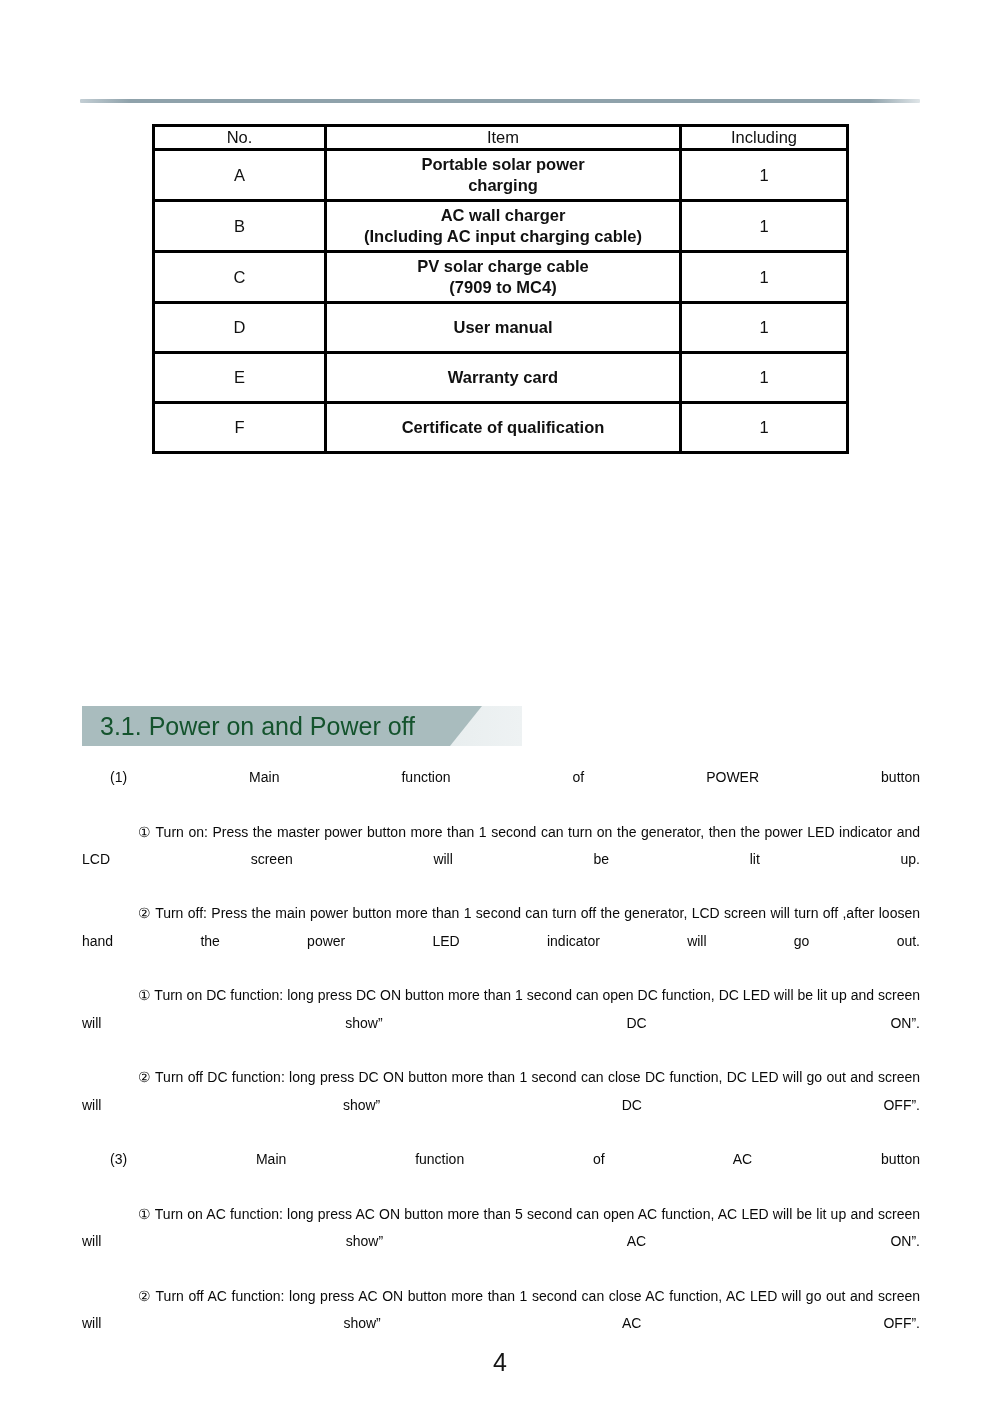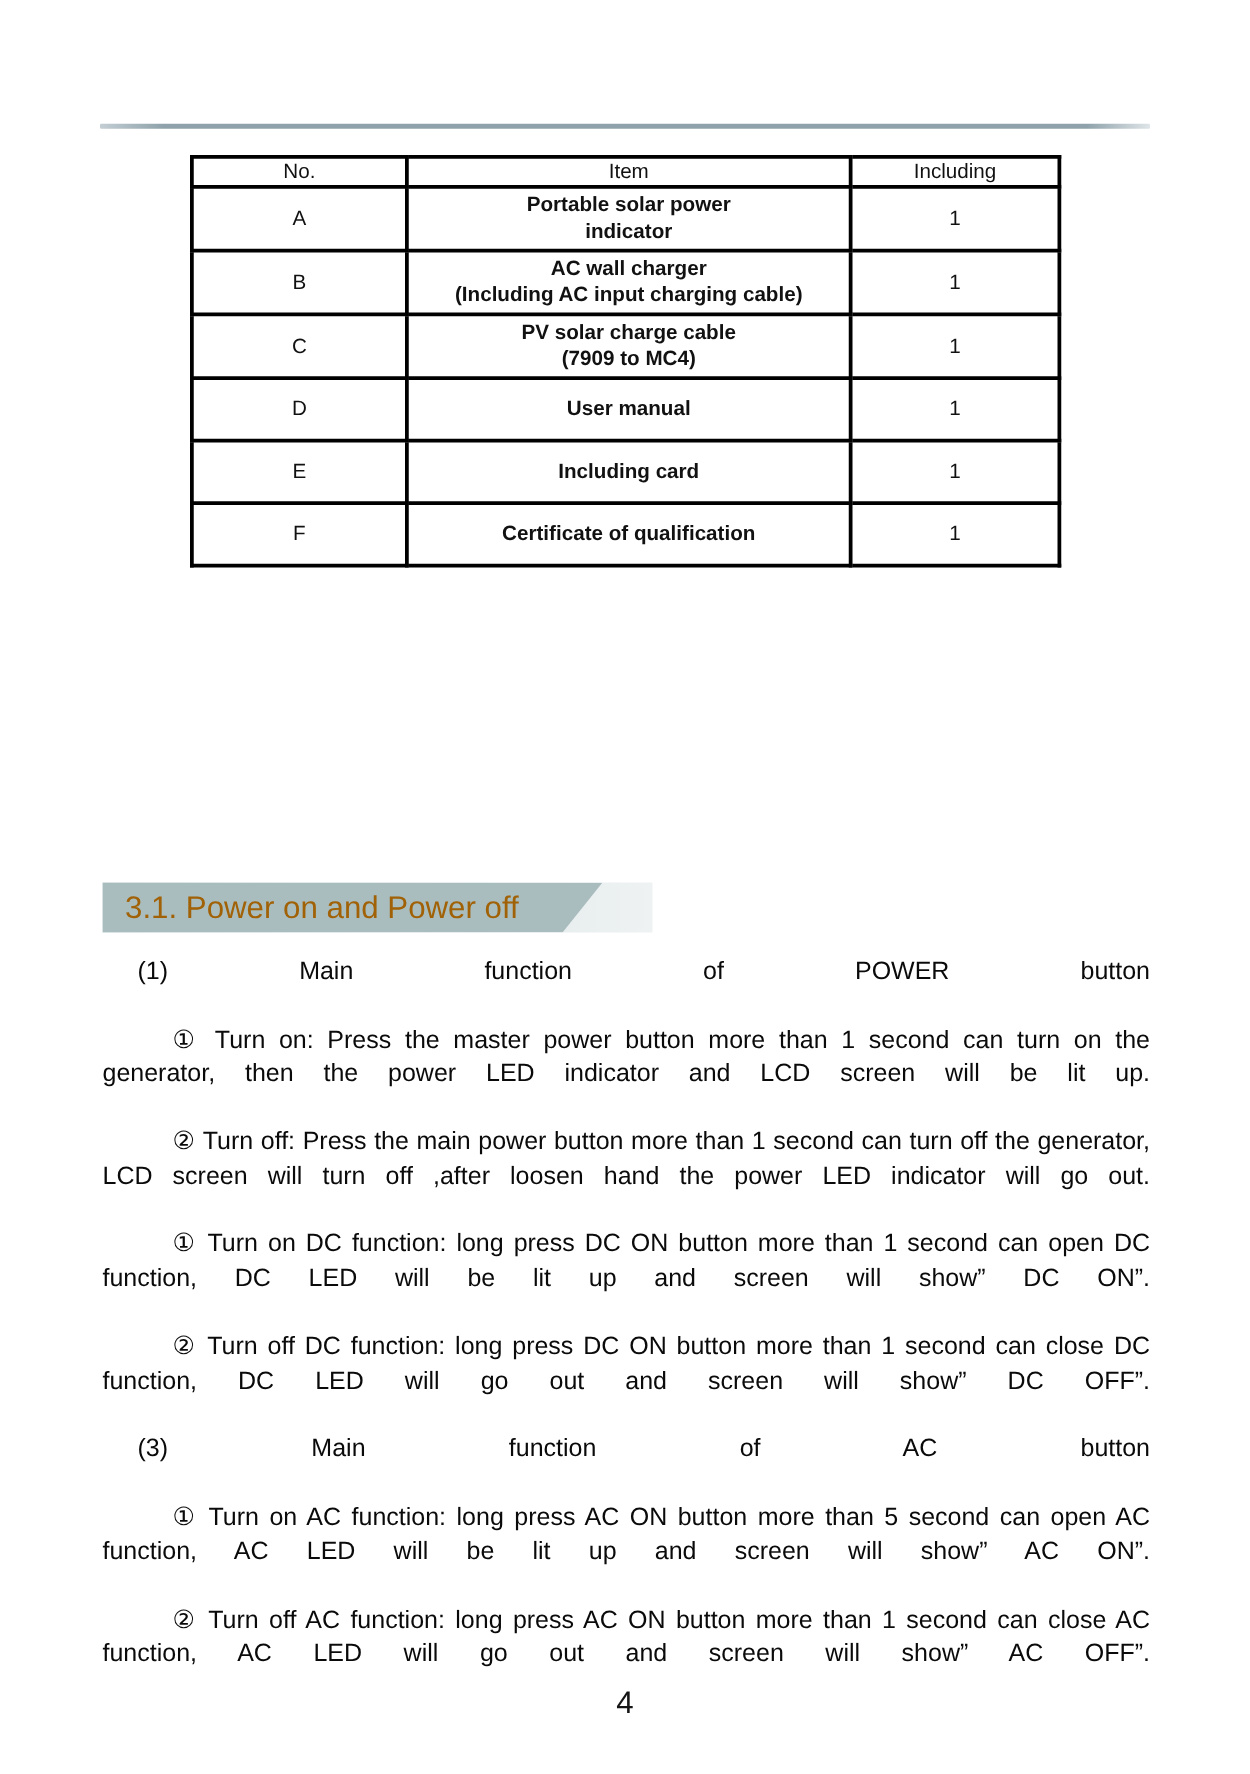--- a/index.html
+++ b/index.html
@@ -104,31 +104,31 @@
     -webkit-clip-path: polygon(0 0, 100% 0, 92% 100%, 0 100%);
     clip-path: polygon(0 0, 100% 0, 92% 100%, 0 100%);
   }
   .sub-banner .band-label {
     position: absolute;
     left: 18px;
     top: 0;
     height: 40px;
     line-height: 40px;
     font-size: 25px;
-    color: #a16207;
+    color: #14532d;
     white-space: nowrap;
   }
 
   
   .body-copy {
     position: absolute;
     left: 82px;
     top: 764px;
     width: 838px;
-    font-size: 20px;
+    font-size: 14px;
     line-height: 27.3px;
     color: #0a0a0a;
   }
   .body-copy p {
     margin: 0;
     text-align: justify;
     text-justify: inter-word;
   }
   .body-copy p.lvl1 {
     text-indent: 28px;
@@ -173,21 +173,21 @@
           <th>No.</th>
           <th>Item</th>
           <th>Including</th>
         </tr>
       </thead>
       <tbody>
         <tr class="row-2line">
           <td>A</td>
           <td class="cell-lines">
             <span>Portable solar power</span>
-            <span>indicator</span>
+            <span>charging</span>
           </td>
           <td>1</td>
         </tr>
         <tr class="row-2line">
           <td>B</td>
           <td class="cell-lines">
             <span>AC wall charger</span>
             <span>(Including AC input charging cable)</span>
           </td>
           <td>1</td>
@@ -203,21 +203,21 @@
         <tr class="row-1line">
           <td>D</td>
           <td class="cell-lines">
             <span>User manual</span>
           </td>
           <td>1</td>
         </tr>
         <tr class="row-1line">
           <td>E</td>
           <td class="cell-lines">
-            <span>Including card</span>
+            <span>Warranty card</span>
           </td>
           <td>1</td>
         </tr>
         <tr class="row-1line">
           <td>F</td>
           <td class="cell-lines">
             <span>Certificate of qualification</span>
           </td>
           <td>1</td>
         </tr>

